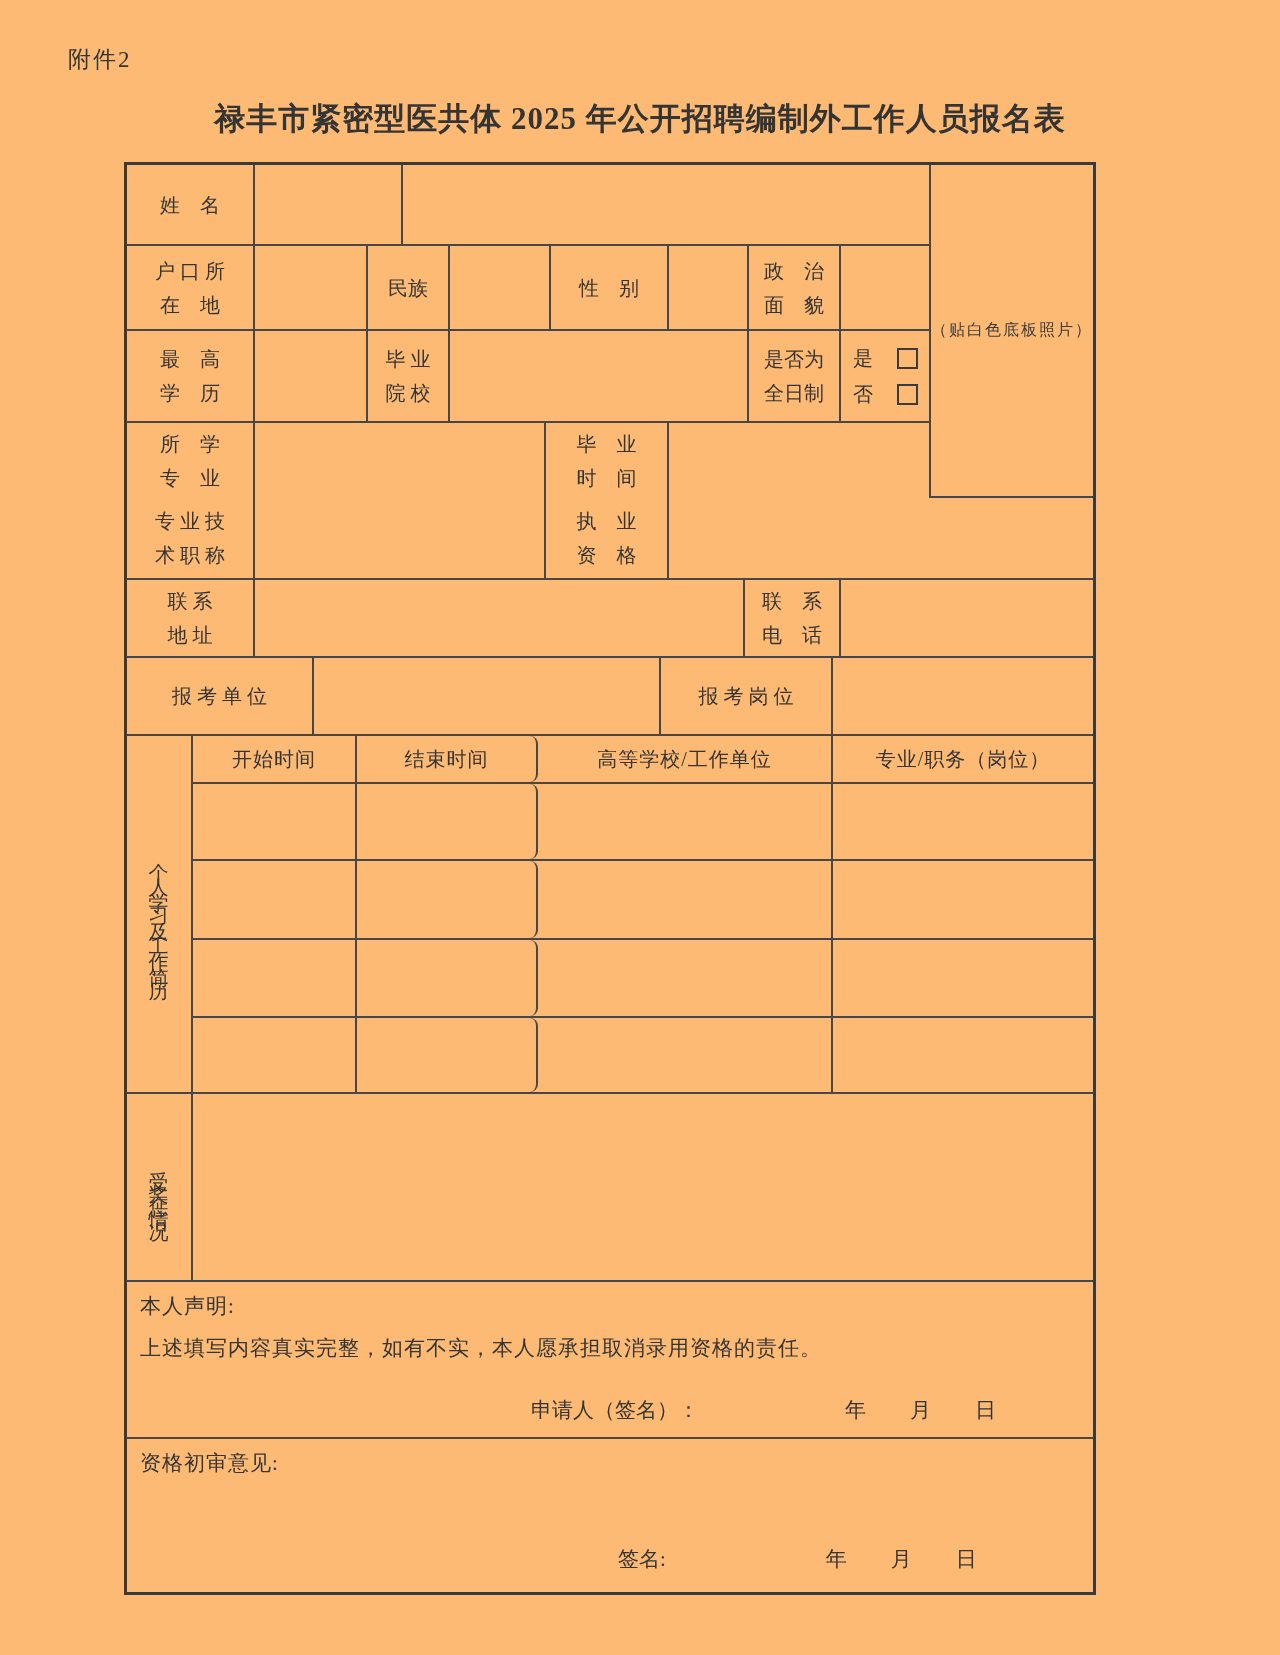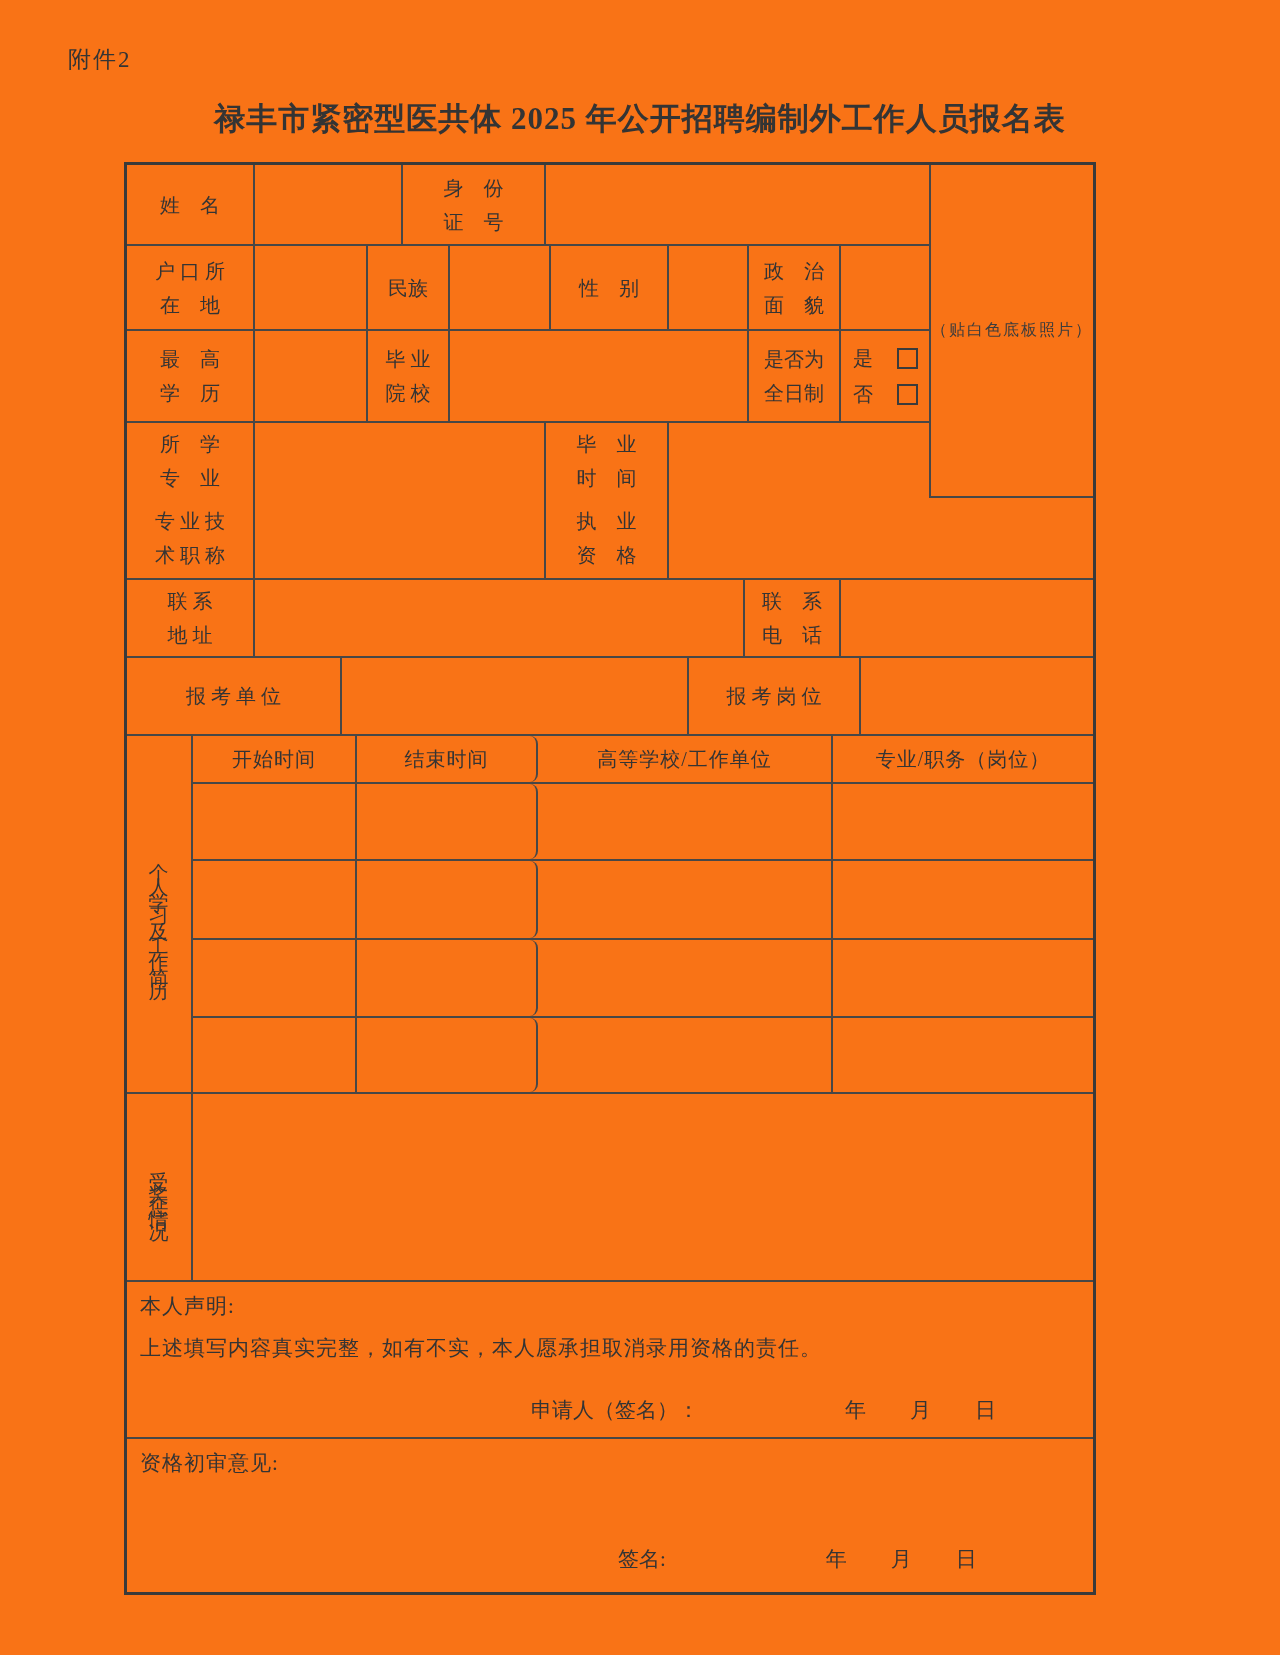--- a/index.html
+++ b/index.html
@@ -1,17 +1,17 @@
 <!DOCTYPE html>
 <html><head>
 <meta charset="utf-8">
 <style>
   html,body{margin:0;padding:0;}
   body{background:#e9e9e7;}
-  .page{position:relative;width:1280px;height:1655px;background:#f97316;margin:0 auto;
+  .page{position:relative;width:1280px;height:1655px;background:#fdba74;margin:0 auto;
         font-family:"Liberation Serif","DejaVu Serif",serif;color:#343434;overflow:hidden;}
   .attachment{position:absolute;left:68px;top:44px;font-size:23px;letter-spacing:2px;}
   .title{position:absolute;left:0;top:98px;width:100%;margin:0;text-align:center;
          font-size:31px;font-weight:700;letter-spacing:1px;}
   
   .ftable{position:absolute;left:124px;top:162px;width:972px;box-sizing:border-box;
           border:3px solid #3a3a3a;background:transparent;}
   .r{display:flex;border-bottom:2px solid #474747;box-sizing:border-box;}
   .c{border-right:2px solid #474747;box-sizing:border-box;display:flex;
      align-items:center;justify-content:center;}
@@ -57,41 +57,39 @@
   .decl .signrow{left:404px;top:114px;}
   .review .signrow{left:491px;top:106px;}
   .signrow .ymd1{margin-left:146px;}
   .review .signrow .ymd1{margin-left:160px;}
   .signrow .ymd{margin-left:44px;}
   
   .w120{width:128px;} .w148{width:148px;} .w143{width:143px;}
   .w113{width:113px;} .w82{width:82px;} .w101{width:101px;} .w118{width:118px;}
   .w80{width:80px;} .w92{width:92px;} .w299{width:299px;} .w291{width:291px;}
   .w123{width:123px;} .w490{width:490px;} .w96{width:96px;}
-  .w187{width:215px;} .w347{width:347px;} .w172{width:172px;}
+  .w187{width:187px;} .w347{width:347px;} .w172{width:172px;}
   .grow{flex:1;}
 </style>
 </head>
 <body>
 
 <div class="page">
 
   <div class="attachment">附件2</div>
   <h1 class="title">禄丰市紧密型医共体 2025 年公开招聘编制外工作人员报名表</h1>
 
   <div class="ftable">
 
     <div class="topwrap">
       <div class="topleft">
 
         <div class="r h1r">
           <div class="c lab w120">姓　名</div>
           <div class="c blank w148"></div>
-          <div class="c lab w143">身　份
-证　号</div>
           <div class="c blank grow endcap"></div>
         </div>
 
         <div class="r h2r">
           <div class="c lab w120">户 口 所
 在　地</div>
           <div class="c blank w113"></div>
           <div class="c lab w82">民族</div>
           <div class="c blank w101"></div>
           <div class="c lab w118">性　别</div>

